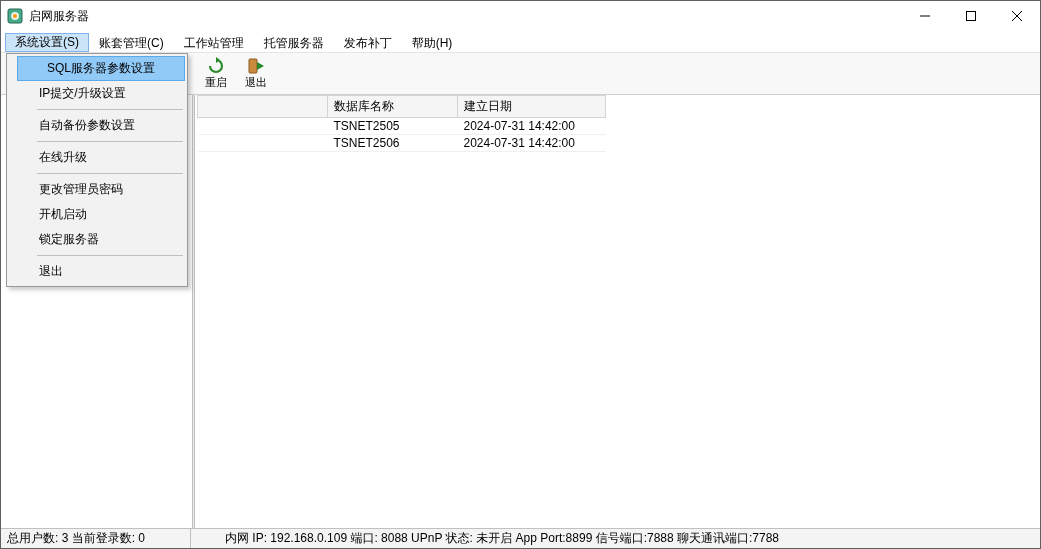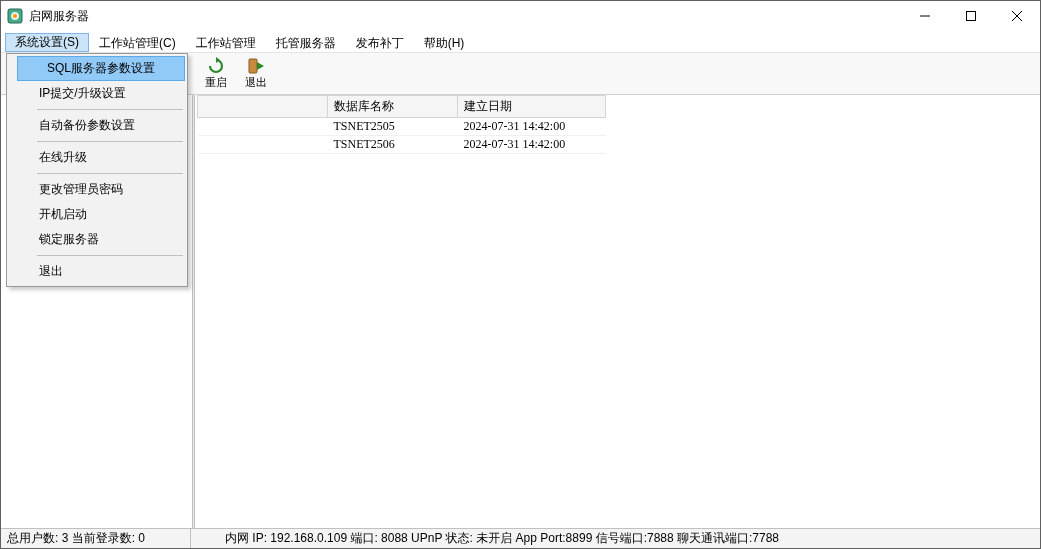--- a/index.html
+++ b/index.html
@@ -91,21 +91,20 @@
     width: 40px;
     height: 32px;
     font-size: 11px;
   }
   .tool-btn .ico { width: 18px; height: 18px; display:flex; align-items:center; justify-content:center;}
   
   .content {
     flex: 1;
     position: relative;
     background: #fff;
-    font-family: Liberation Serif, serif;
   }
   .vsplit {
     position: absolute;
     left: 191px;
     top: 0; bottom: 0;
     width: 3px;
     background: #e8e8e8;
     border-left: 1px solid #c0c0c0;
     border-right: 1px solid #c0c0c0;
   }
@@ -214,21 +213,21 @@
         <svg width="10" height="10">
             <line x1="0" y1="0" x2="10" y2="10" stroke="#000" stroke-width="1"></line>
             <line x1="10" y1="0" x2="0" y2="10" stroke="#000" stroke-width="1"></line>
           </svg>
       </div>
     </div>
   </div>
 
   <div class="menubar">
     <div class="menu-item active">系统设置(S)</div>
-    <div class="menu-item">工作站管理(C)</div>
+    <div class="menu-item">账套管理(C)</div>
     <div class="menu-item">工作站管理</div>
     <div class="menu-item">托管服务器</div>
     <div class="menu-item">发布补丁</div>
     <div class="menu-item">帮助(H)</div>
   </div>
 
   <div class="toolbar">
     <div class="tool-btn">
       <span class="ico">
         <svg width="18" height="18" viewBox="0 0 18 18">

